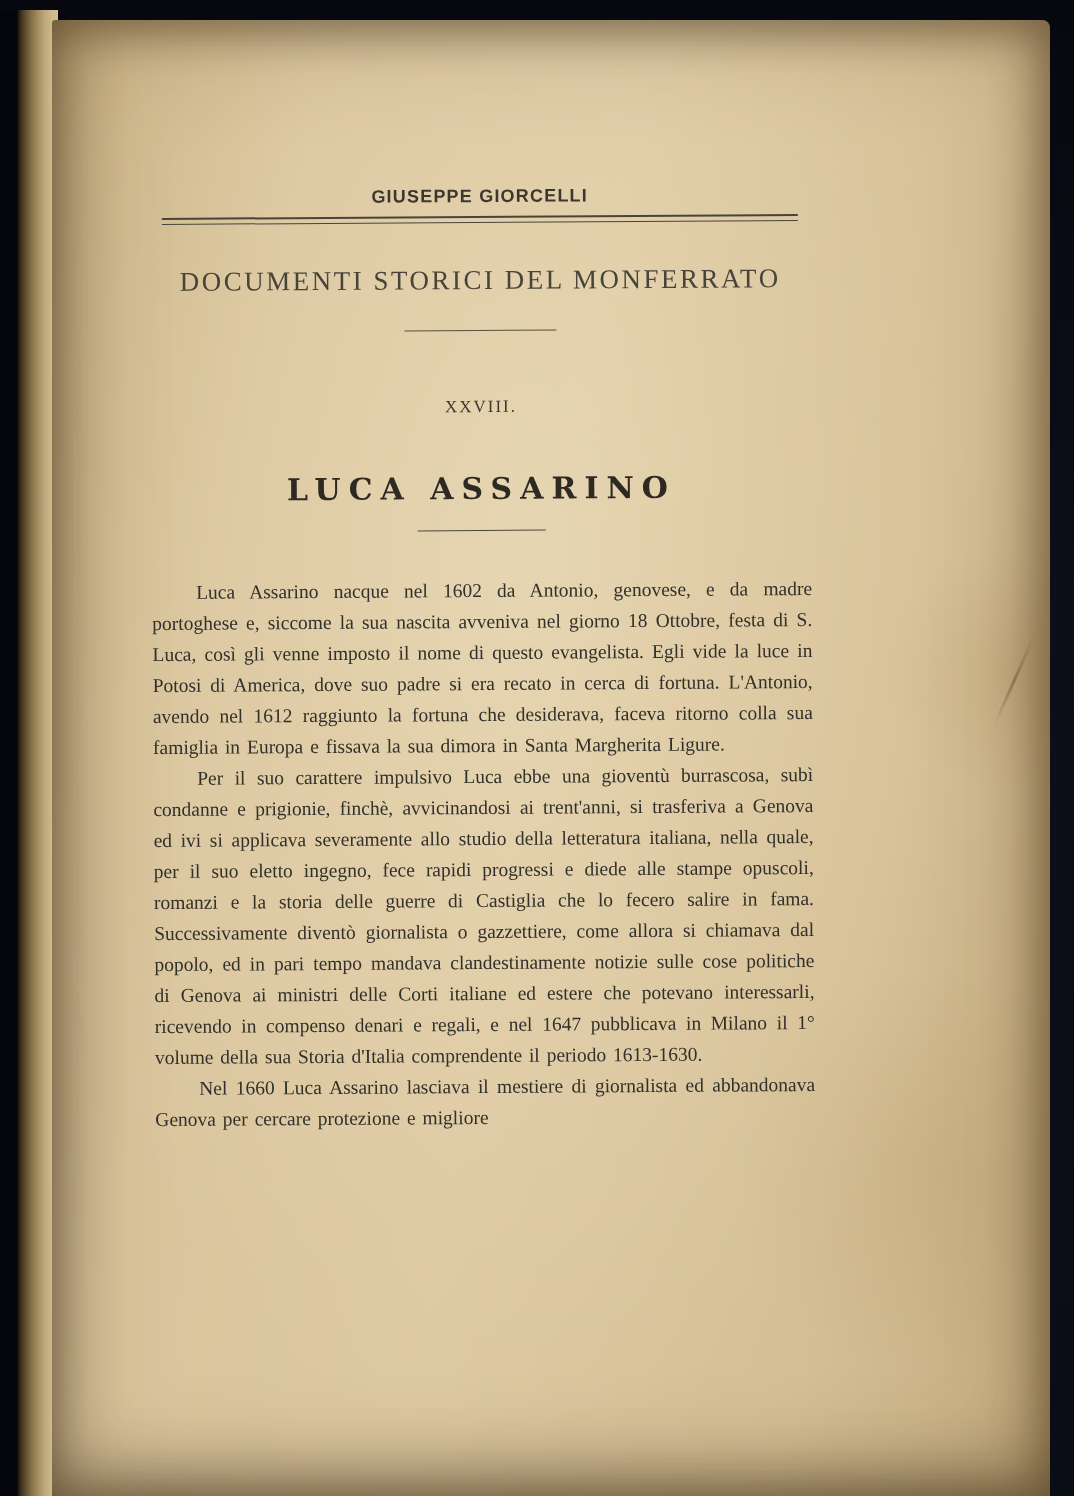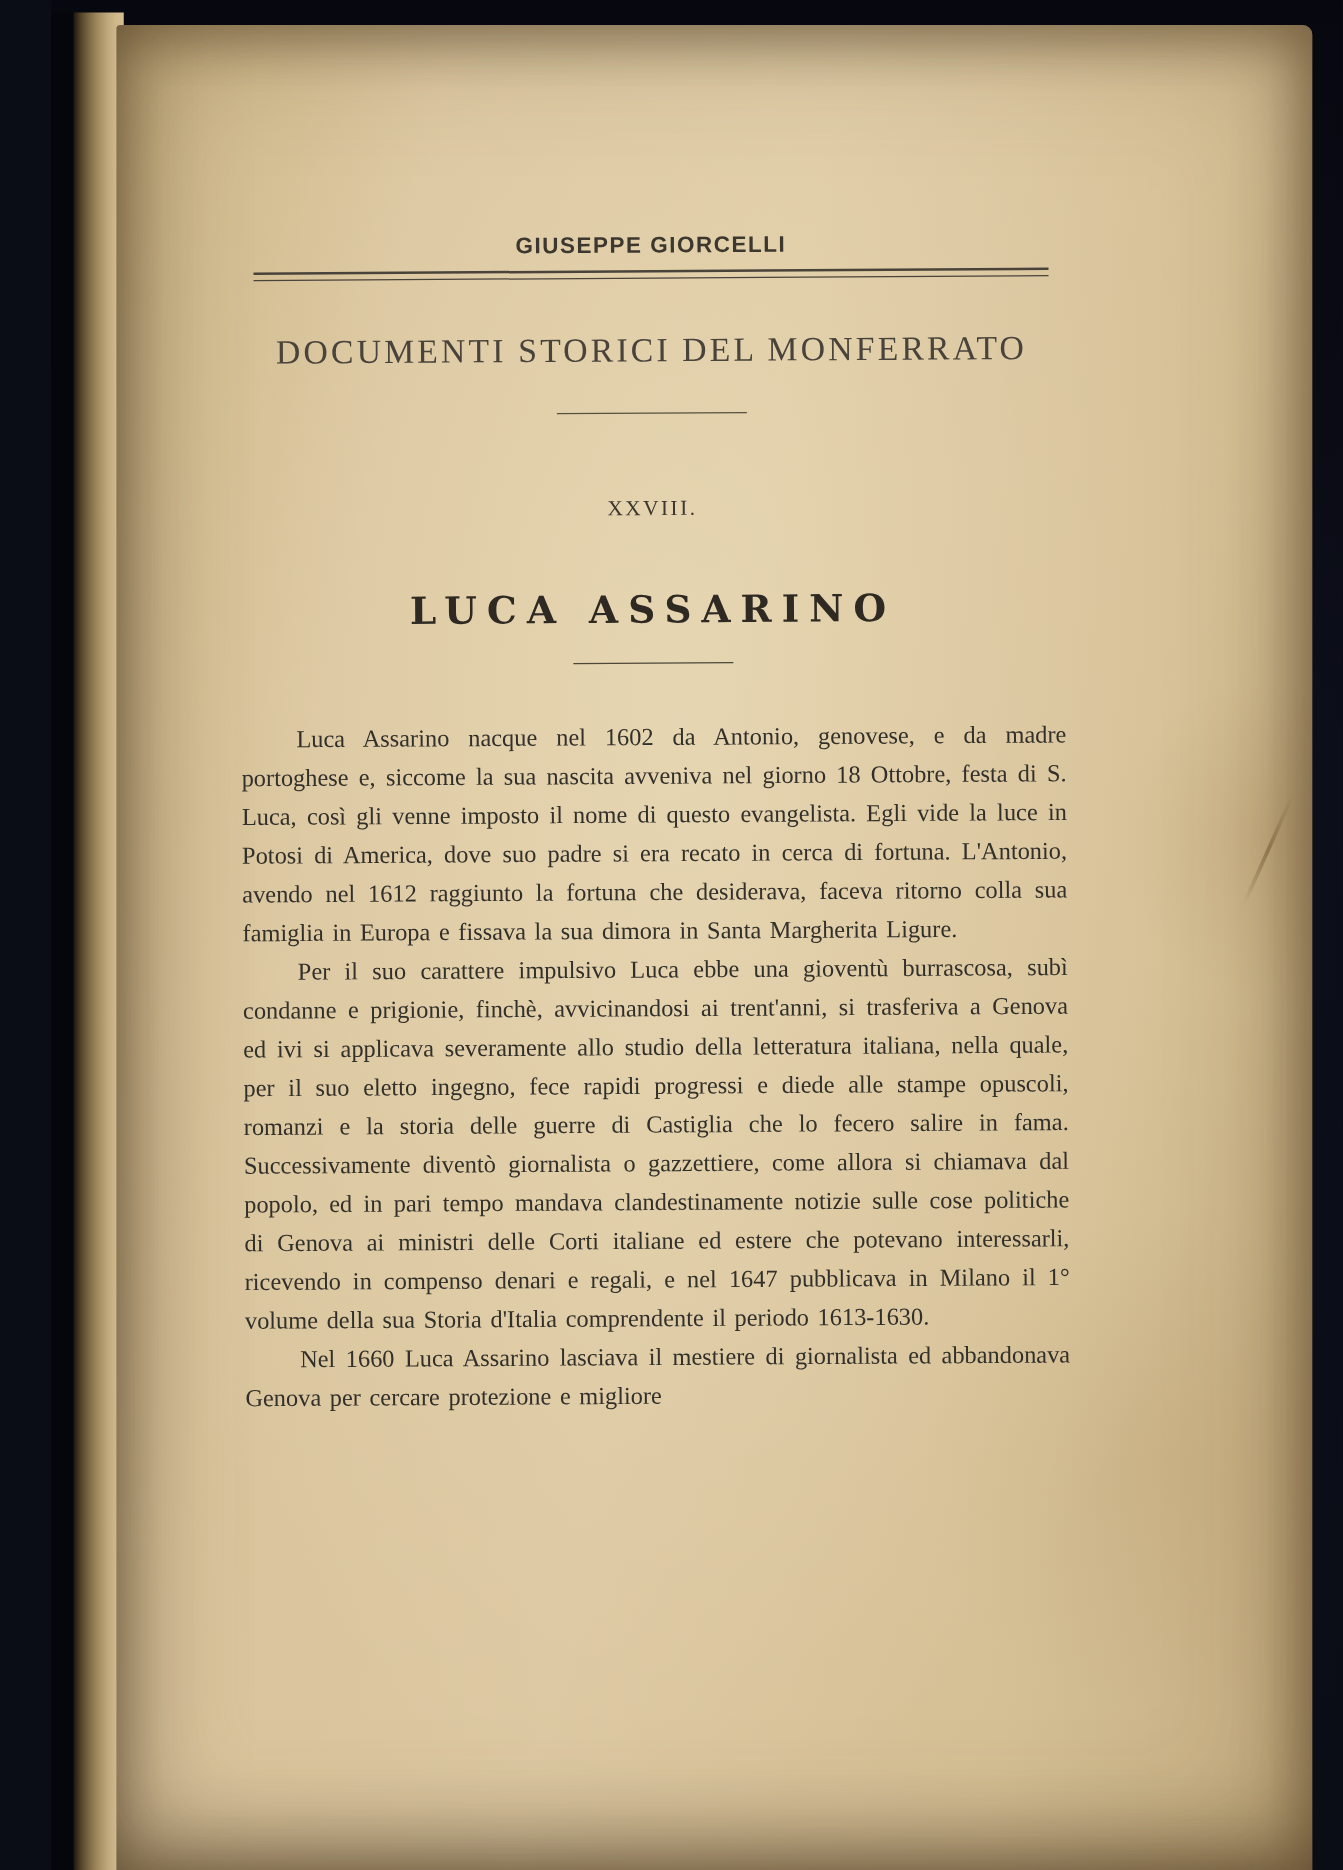--- a/index.html
+++ b/index.html
@@ -11,21 +11,20 @@
     width: 1074px;
     height: 1496px;
     position: relative;
     overflow: hidden;
     font-family: "Liberation Serif", serif;
   }
   .scene {
     position: absolute;
     inset: 0;
     background: linear-gradient(180deg, #07080f 0%, #0c0e1a 40%, #0a0c16 100%);
-    margin-left: 41px;
   }
   
   .page-stack {
     position: absolute;
     left: 0; top: 10px; bottom: 0;
     width: 58px;
     background: linear-gradient(90deg,
       #05060b 0px, #05060b 18px,
       #241c10 18px, #33281714 20px,
       #4f4129 22px, #6b5a3c 27px,

